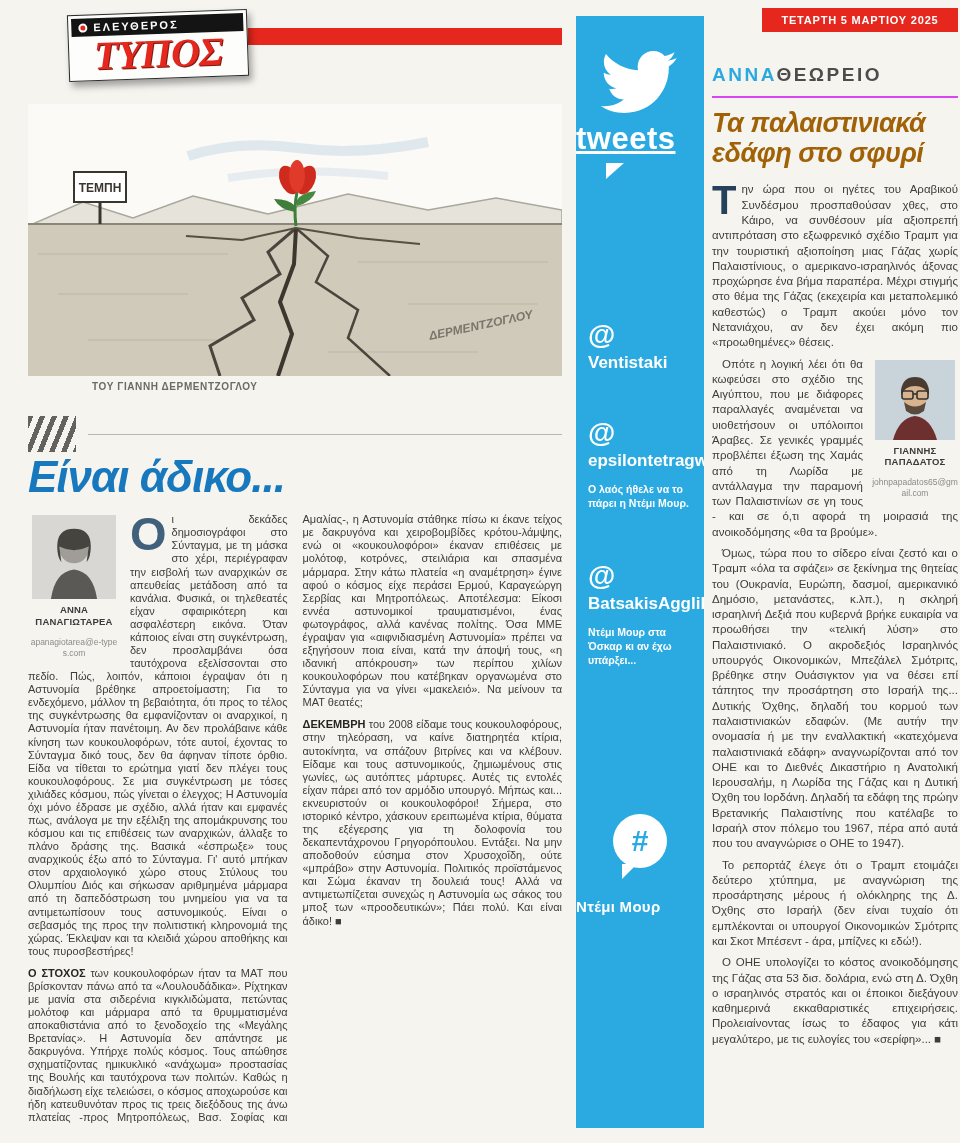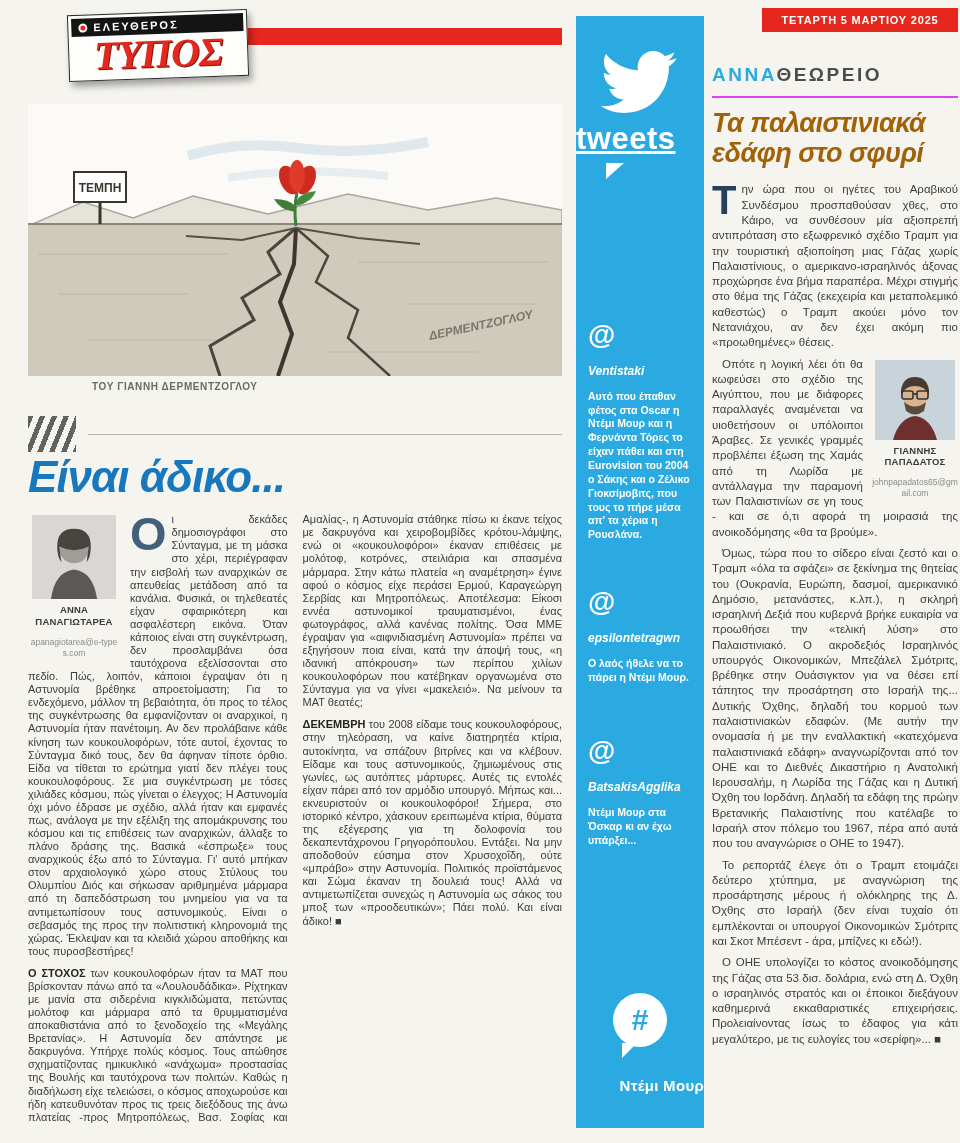--- a/index.html
+++ b/index.html
@@ -42,28 +42,28 @@
   .bio-email{font-size:8.5px;color:#8b8b88;word-break:break-all;line-height:1.25;margin-top:10px;}
 
   
   .tweets-col{position:absolute;left:576px;top:16px;width:128px;height:1112px;background:#2baae2;color:#fff;overflow:hidden;}
   .bird{width:82px;margin:34px auto 0;}
   .bird svg{display:block;width:100%;}
   .tweets-title{font-size:31px;font-weight:bold;text-align:left;letter-spacing:.5px;margin-top:2px;text-decoration:underline;}
   .tail{width:0;height:0;border-top:16px solid #fff;border-right:18px solid transparent;margin:6px 0 0 30px;}
   .tweet{padding:0 12px;}
   .tweet .at{font-size:28px;font-weight:bold;line-height:1;}
-  .tweet .handle{font-size:12px;font-weight:bold;margin-top:15px;font-style:italic;}
+  .tweet .handle{font-size:17px;font-weight:bold;margin-top:4px;}
   .tweet .ttext{font-size:10.5px;line-height:1.32;font-weight:bold;margin-top:12px;}
   .tweet1{margin-top:142px;}
   .tweet2{margin-top:46px;}
   .tweet3{margin-top:52px;}
   .hash-pin{width:54px;height:54px;background:#fff;border-radius:50%;position:relative;margin:146px auto 0;display:flex;align-items:center;justify-content:center;font-size:30px;font-weight:bold;color:#2baae2;}
   .hash-pin::after{content:"";position:absolute;bottom:-11px;left:9px;border-top:15px solid #fff;border-right:15px solid transparent;}
-  .tweets-footer{font-size:15px;font-weight:bold;text-align:right;margin-top:30px;letter-spacing:.3px;}
+  .tweets-footer{font-size:15px;font-weight:bold;text-align:left;margin-top:30px;letter-spacing:.3px;}
 
   
   .right-col{position:absolute;left:712px;top:8px;width:246px;height:1115px;overflow:hidden;}
   .date-bar{margin-left:50px;background:#e5271d;color:#fff;font-size:11px;font-weight:bold;letter-spacing:.8px;text-align:center;padding:6px 0;}
   .r-section{margin-top:32px;font-size:19px;font-weight:bold;letter-spacing:2.5px;color:#4c4c4c;}
   .r-section .accent{color:#2baae2;}
   .r-headline{margin-top:10px;padding-top:10px;border-top:2px solid #d946ef;font-size:27px;line-height:1.12;font-weight:bold;font-style:italic;color:#a16207;letter-spacing:-.5px;}
   .r-body{margin-top:14px;font-size:11.5px;line-height:1.33;text-align:justify;color:#3d3d3b;}
   .r-body p{margin-bottom:6px;}
   .r-body p.indent{text-indent:10px;}
@@ -158,21 +158,20 @@
       <svg viewBox="0 0 74 62">
         <path fill="#ffffff" d="M70 7.5c-2.5 1.1-5.2 1.9-8 2.2 2.9-1.7 5.1-4.5 6.1-7.7-2.7 1.6-5.7 2.8-8.9 3.4C56.7 2.7 53 1 49 1c-7.8 0-14.1 6.3-14.1 14.1 0 1.1.1 2.2.4 3.2C23.6 17.7 13.2 12.1 6.3 3.6c-1.2 2.1-1.9 4.5-1.9 7.1 0 4.9 2.5 9.2 6.3 11.7-2.3-.1-4.5-.7-6.4-1.8v.2c0 6.8 4.9 12.5 11.3 13.8-1.2.3-2.4.5-3.7.5-.9 0-1.8-.1-2.7-.2 1.8 5.6 7 9.7 13.2 9.8-4.8 3.8-10.9 6-17.5 6-1.1 0-2.3-.1-3.4-.2 6.2 4 13.6 6.3 21.5 6.3 25.9 0 40-21.4 40-40v-1.8c2.8-2 5.2-4.5 7-7.3z"></path>
       </svg>
     </div>
     <div class="tweets-title">tweets</div>
     <div class="tail"></div>
 
     <div class="tweet tweet1">
       <div class="at">@</div>
       <div class="handle">Ventistaki</div>
-      <div class="ttext">Αυτό που έπαθαν φέτος στα Oscar η Ντέμι Μουρ και η Φερνάντα Τόρες το είχαν πάθει και στη Eurovision του 2004 ο Σάκης και ο Ζέλικο Γιοκσίμοβιτς, που τους το πήρε μέσα απ' τα χέρια η Ρουσλάνα.</div>
     </div>
 
     <div class="tweet tweet2">
       <div class="at">@</div>
       <div class="handle">epsilontetragwn</div>
       <div class="ttext">Ο λαός ήθελε να το πάρει η Ντέμι Μουρ.</div>
     </div>
 
     <div class="tweet tweet3">
       <div class="at">@</div>

